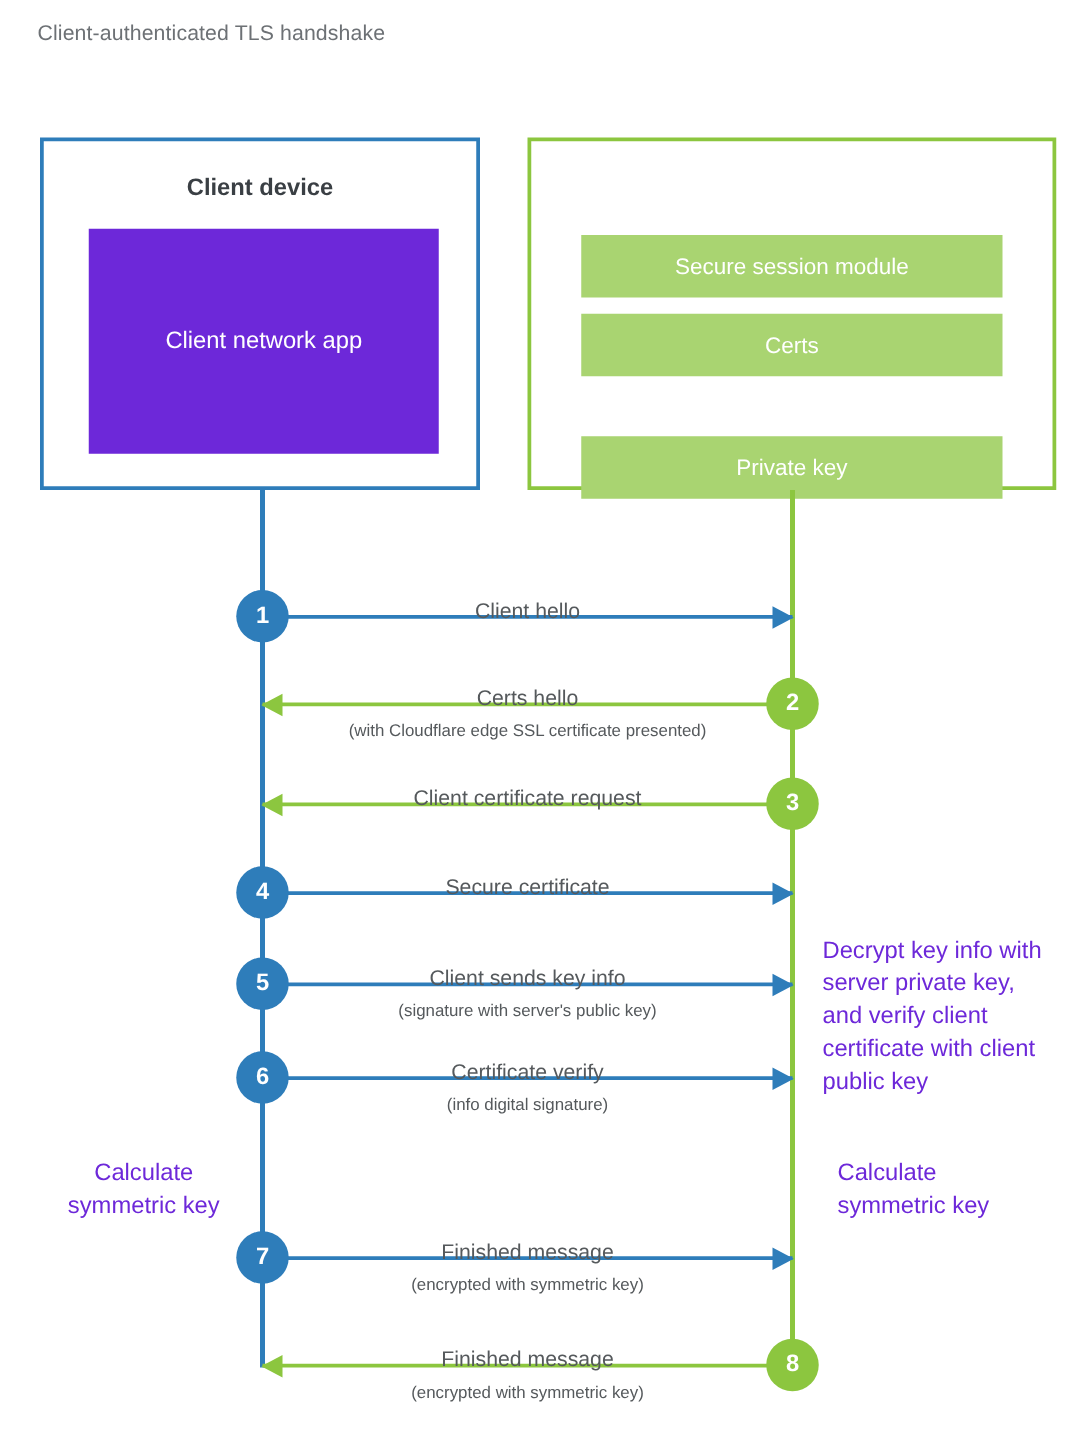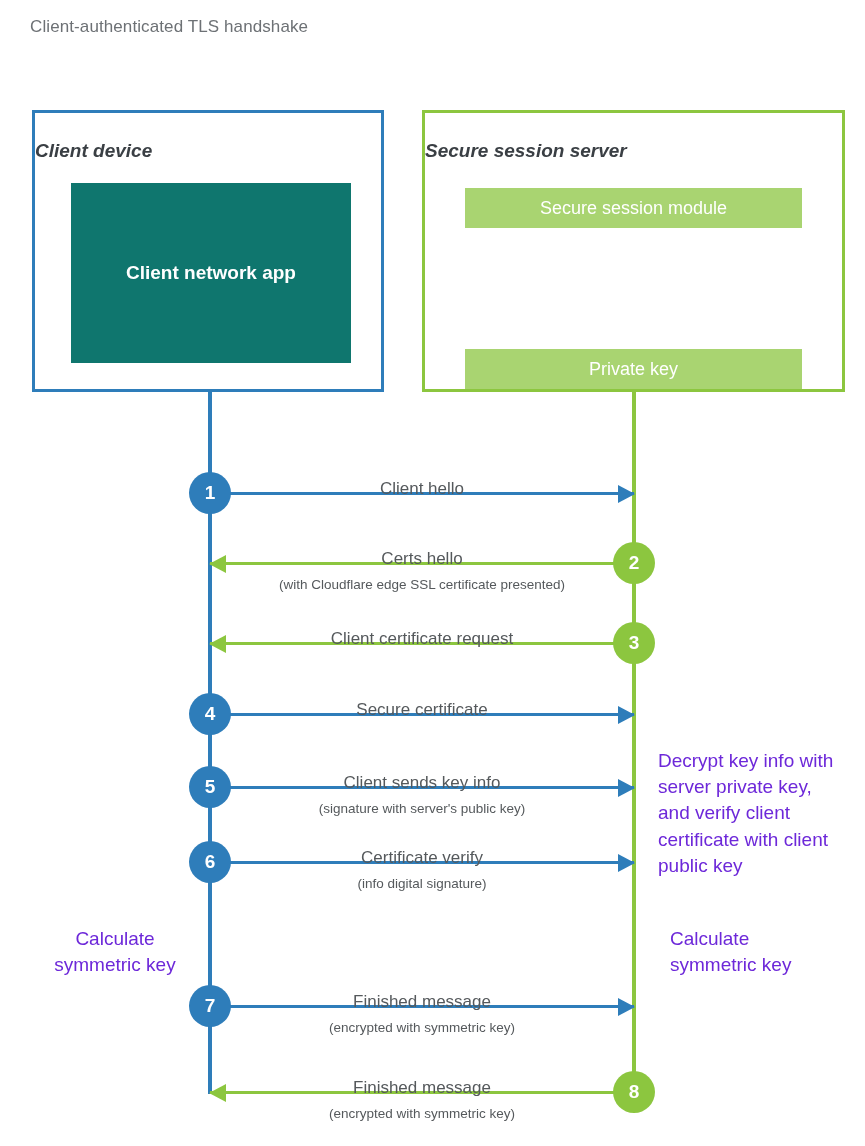--- a/index.html
+++ b/index.html
@@ -46,51 +46,49 @@
     top: 110px;
     width: 423px;
     height: 282px;
     border: 3px solid #8cc63f;
   }
   .party-title {
     position: absolute;
     left: 0;
     right: 0;
     top: 27px;
-    text-align: left;
+    text-align: center;
     font-size: 19px;
     font-weight: bold;
     color: #3a3f44;
-    font-style: italic;
   }
 
   
   #client-app-block {
     position: absolute;
     left: 36px;
     top: 70px;
     width: 280px;
     height: 180px;
-    background: #0f766e;
+    background: #6d28d9;
     color: #ffffff;
     font-size: 19px;
     display: flex;
     align-items: center;
     justify-content: center;
     text-align: center;
     line-height: 1.35;
-    font-weight: bold;
   }
 
   
   .server-bar {
     position: absolute;
     left: 40px;
     width: 337px;
-    height: 40px;
+    height: 50px;
     background: #a9d471;
     color: #ffffff;
     font-size: 18px;
     display: flex;
     align-items: center;
     justify-content: center;
     text-align: center;
   }
   #server-bar-0 { top: 75px; }
   #server-bar-1 { top: 138px; }
@@ -222,22 +220,22 @@
 <body>
 
 <div id="page-title">Client-authenticated TLS handshake</div>
 
 <div class="party-box" id="client-box">
   <div class="party-title">Client device</div>
   <div id="client-app-block">Client network app</div>
 </div>
 
 <div class="party-box" id="server-box">
-  <div class="party-title">Secure session server</div>
   <div class="server-bar" id="server-bar-0">Secure session module</div>
+  <div class="server-bar" id="server-bar-1">Certs</div>
   <div class="server-bar" id="server-bar-2">Private key</div>
 </div>
 
 <div class="lifeline" id="client-lifeline"></div>
 <div class="lifeline" id="server-lifeline"></div>
 
 <div id="steps-layer">
     <div class="step to-server" style="top: 493px;">
       <div class="arrow-line"></div>
       <div class="arrow-head"></div>

